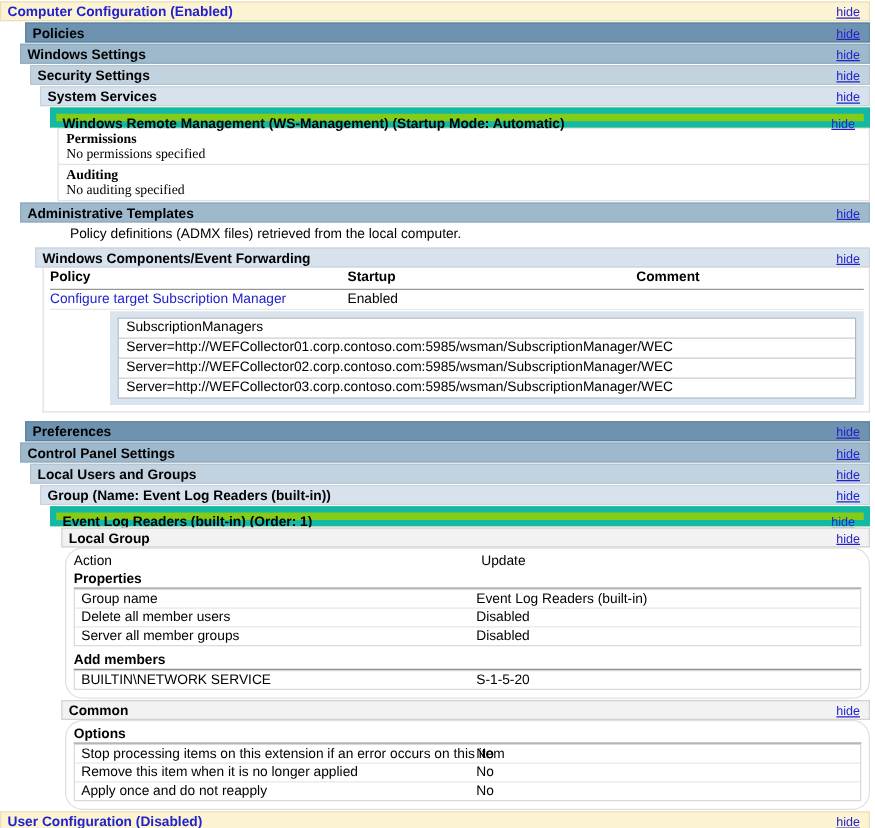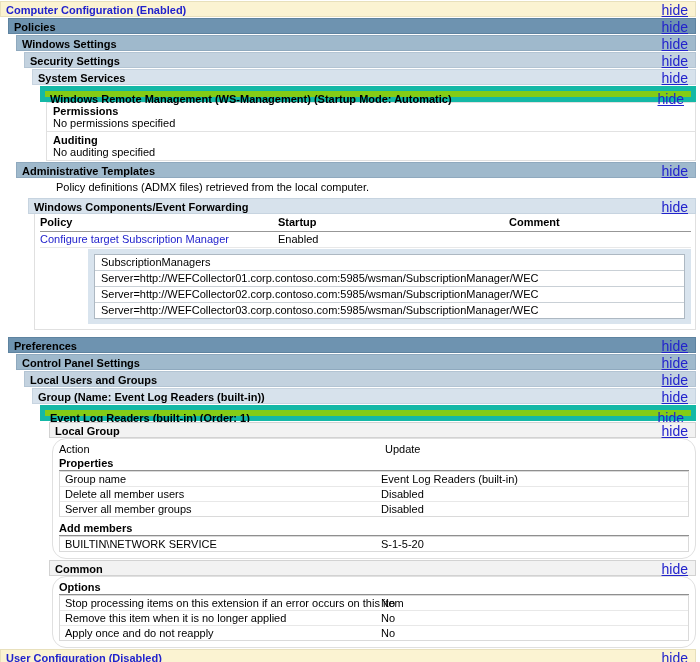--- a/index.html
+++ b/index.html
@@ -8,31 +8,31 @@
   
   .band{position:relative;box-sizing:border-box;height:16px;line-height:13px;
         padding:2px 0 0 5px;margin:1px 4px 0 0;font-weight:bold;font-size:11px;}
   .he0{background:#FBF3D2;border:1px solid #E8E0BC;color:#2222CC;}
   .he1{background:#6E93B0;border:1px solid #5E83A0;}
   .he2{background:#9FB9CC;border:1px solid #8FA9BE;}
   .he3{background:#C3D2DF;border:1px solid #B3C4D3;}
   .he4{background:#D7E2EC;border:1px solid #C7D4E0;}
   .he5{background:#84cc16;border:5px solid #14b8a6;}
   .he6{background:#F2F2F2;border:1px solid #D2D2D2;}
-  .i0{margin-left:0;} .i1{margin-left:8px;} .i2{margin-left:16px;} .i3{margin-left:24px;}
+  .i0{margin-left:0;} .i1{margin-left:20px;} .i2{margin-left:16px;} .i3{margin-left:24px;}
   .i4{margin-left:32px;} .i5{margin-left:40px;} .i6{margin-left:49px;} .iw{margin-left:28px;}
-  .hide{position:absolute;right:7px;top:2px;font-weight:normal;font-size:14px;
+  .hide{position:absolute;right:7px;top:2px;font-weight:normal;font-size:10px;
         color:#2222CC;text-decoration:underline;cursor:pointer;}
 
   
   .cbox{box-sizing:border-box;background:#fff;border:1px solid #E0E0E0;margin-right:4px;}
 
   
   .wrmbox{margin-left:46px;}
-  .wrmrow{padding:2px 0 2px 6px;line-height:12px;}
+  .wrmrow{padding:2px 0 2px 6px;line-height:12px;font-family:Liberation Serif, serif;}
   .wrmrow + .wrmrow{border-top:1px solid #E2E2E2;}
   .rowtitle{font-weight:bold;}
 
   .note{margin:0 4px 0 56px;padding:3px 0 4px;line-height:12px;}
 
   
   .wcefbox{margin-left:34px;border-top:none;padding:0 4px 5px 5px;}
   .trow{position:relative;white-space:nowrap;}
   .thead{font-weight:bold;height:17px;line-height:17px;border-bottom:1px solid #979797;}
   .drow{height:15px;line-height:15px;border-bottom:1px solid #E8E8E8;}

